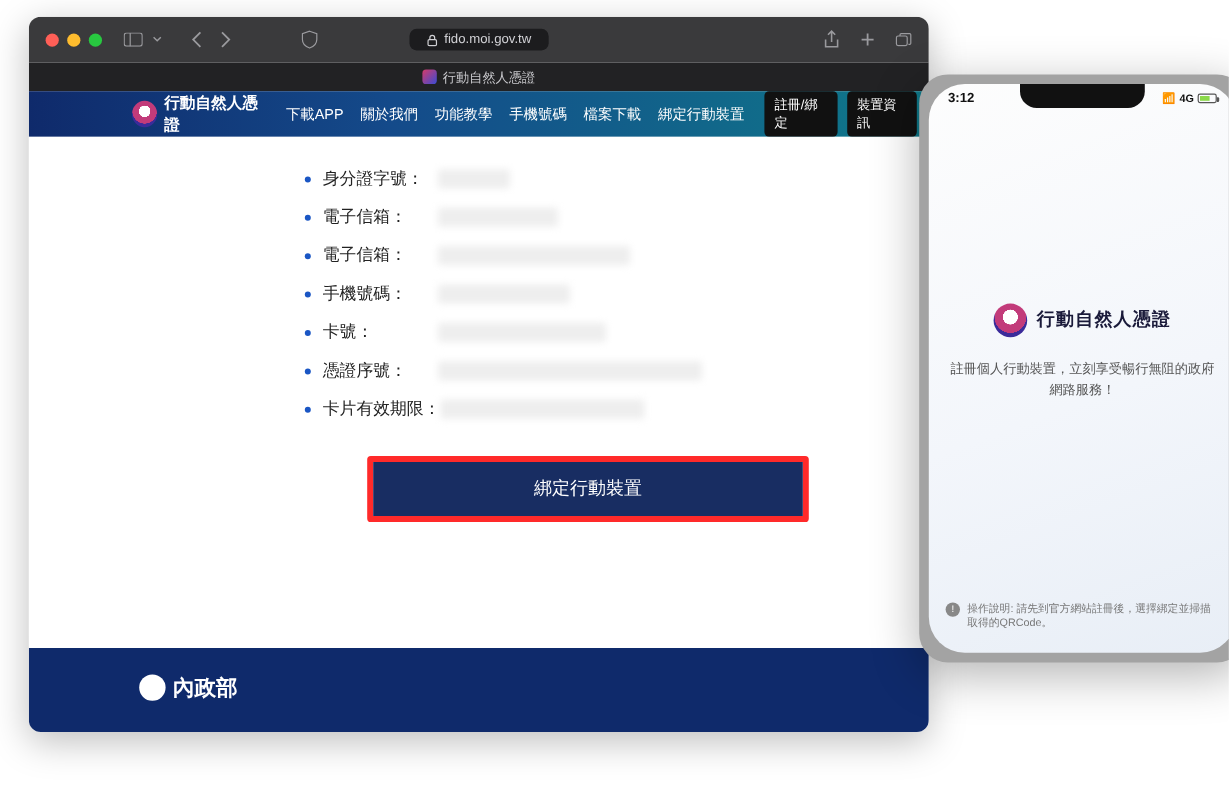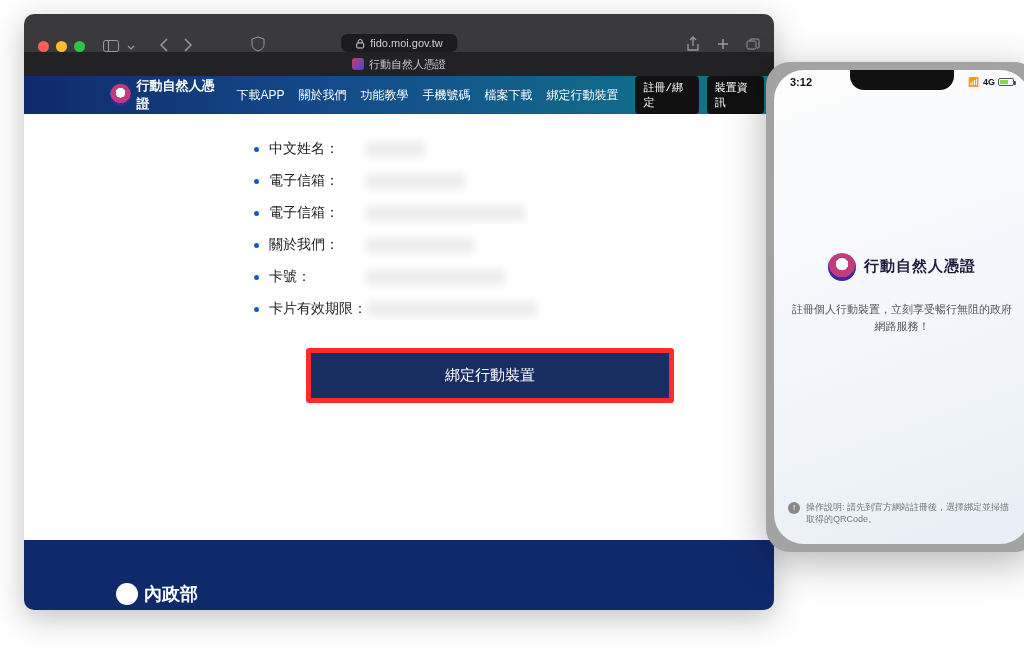--- a/index.html
+++ b/index.html
@@ -1,74 +1,74 @@
 <!DOCTYPE html>
 <html><head>
 <meta charset="utf-8">
 <style>
 * { margin: 0; padding: 0; box-sizing: border-box; }
 body { font-family: -apple-system, "PingFang TC", "Microsoft JhengHei", sans-serif; background: #fff; width: 1024px; height: 663px; position: relative; overflow: hidden; }
 
 
 .browser { position: absolute; top: 14px; left: 24px; width: 750px; height: 596px; background: #fff; border-radius: 10px; box-shadow: 0 8px 30px rgba(0,0,0,0.25); overflow: hidden; }
-.titlebar { height: 38px; background: #3a3a3c; display: flex; align-items: flex-end; padding: 0 14px; gap: 8px; position: relative; }
+.titlebar { height: 38px; background: #3a3a3c; display: flex; align-items: center; padding: 0 14px; gap: 8px; position: relative; }
 .dots { display: flex; gap: 7px; }
 .dot { width: 11px; height: 11px; border-radius: 50%; }
 .dot.r { background: #ff5f57; } .dot.y { background: #febc2e; } .dot.g { background: #28c840; }
 .tb-icon { color: #9a9a9e; display: flex; align-items: center; }
 .tb-nav { display: flex; gap: 14px; margin-left: 16px; }
 .tb-shield { margin-left: 50px; }
 .addr { position: absolute; left: 50%; transform: translateX(-50%); background: #1c1c1e; border-radius: 6px; padding: 3px 14px; color: #d0d0d4; font-size: 11px; display: flex; align-items: center; gap: 5px; }
 .tb-right { margin-left: auto; display: flex; gap: 16px; }
 
 .tabbar { height: 24px; background: #222224; display: flex; align-items: center; justify-content: center; color: #c8c8cc; font-size: 11px; gap: 5px; }
 .tabbar .fav { width: 12px; height: 12px; background: linear-gradient(135deg,#d43b6a,#3b4bd4); border-radius: 3px; }
 
 .sitehdr { height: 38px; background: linear-gradient(90deg, #0f2a6b 0%, #144a8a 40%, #0f7a8a 100%); display: flex; align-items: center; padding: 0 10px 0 86px; color: #fff; font-size: 12px; gap: 4px; }
 .logo-badge { width: 22px; height: 22px; border-radius: 50%; background: radial-gradient(circle at 50% 40%, #fff 28%, #c23b7a 29% 60%, #3b2b9a 61%); display:inline-block; }
 .brand { font-weight: 700; font-size: 13px; margin-right: 6px; display:flex; align-items:center; gap:6px;}
 .navlink { padding: 0 5px; cursor: pointer; white-space: nowrap; }
 .sitehdr .spacer { flex: 1; }
-.pill { background: #111; border-radius: 4px; padding: 4px 8px; font-size: 11px; margin-left: 4px; cursor: pointer; font-family: Liberation Mono, monospace; }
+.pill { background: #111; border-radius: 4px; padding: 4px 8px; font-size: 11px; margin-left: 4px; cursor: pointer; }
 
 .content { padding: 26px 60px 0 230px; background: #fff; position: relative; height: calc(100% - 100px - 80px); }
 .row { display: flex; align-items: center; margin-bottom: 14px; font-size: 14px; color: #222; }
 .bullet { width: 5px; height: 5px; background: #1a56c4; border-radius: 50%; margin-right: 10px; }
 .label { min-width: 96px; }
 .blur { background: #eee; height: 16px; border-radius: 2px; filter: blur(3px); }
 .w1{width:60px}.w2{width:100px}.w3{width:160px}.w4{width:110px}.w5{width:140px}.w6{width:220px}.w7{width:170px}
 
 .watermark { position: absolute; top: 130px; right: 38px; display: flex; align-items: center; gap: 4px; }
 .wm-icon { width: 28px; height: 28px; border-radius: 50%; background: #333; position: relative; }
 .wm-icon:before { content:''; position:absolute; top:-6px; left:6px; width:16px; height:16px; background:#f5c9b0; border-radius:50%; }
 .wm-text { color: #ff3b52; font-weight: 800; font-size: 16px; }
 
 .bigbtn-wrap { margin: 30px 40px 0 52px; border: 5px solid #ff2a2a; border-radius: 3px; }
 .bigbtn { background: #182d62; color: #fff; text-align: center; padding: 13px 0; font-size: 15px; cursor: pointer; }
 
-.footer { position: absolute; bottom: 0; left: 0; right: 0; height: 70px; background: #0f2a6b; display: flex; align-items: flex-end; padding: 0 0 4px 92px; color: #fff; }
+.footer { position: absolute; bottom: 0; left: 0; right: 0; height: 70px; background: #0f2a6b; display: flex; align-items: center; padding: 0 0 4px 92px; color: #fff; }
 .footer-logo { display:flex; align-items:center; gap:6px; font-size:18px; font-weight:700; }
 .ftcircle { width:22px; height:22px; border-radius:50%; background:#fff; }
 
 
 .phone { position: absolute; top: 62px; left: 766px; width: 272px; height: 490px; background: #a3a3a3; border-radius: 24px; padding: 8px; box-shadow: 0 10px 40px rgba(0,0,0,0.3); }
 .phone-inner { width: 100%; height: 100%; background: linear-gradient(160deg,#fdfdfd 0%,#f3f6fb 55%, #e8eef6 100%); border-radius: 30px; overflow: hidden; position: relative; }
 .notch { position: absolute; top: 0; left: 50%; transform: translateX(-50%); width: 104px; height: 20px; background: #111; border-radius: 0 0 14px 14px; z-index:2;}
 .statusbar { display: flex; justify-content: space-between; padding: 6px 16px 0; font-size: 11px; font-weight: 600; color: #111; }
 .sb-right { display:flex; gap:3px; align-items:center; font-size:9px; }
 .sb-batt { width:16px; height:8px; border:1px solid #555; border-radius:2px; position:relative; }
 .sb-batt:after { content:''; position:absolute; right:-3px; top:2px; width:2px; height:4px; background:#555; border-radius:0 1px 1px 0;}
 .sb-batt-fill { position:absolute; left:1px; top:1px; bottom:1px; width:60%; background:#8bd94a; }
 
 .phone-body { position: absolute; top: 0; bottom: 0; left: 0; right: 0; display: flex; flex-direction: column; }
 .phone-center { flex: 1; display: flex; flex-direction: column; align-items: center; justify-content: center; padding: 0 18px; text-align: center; }
 .phone-logo { display: flex; align-items: center; gap: 8px; margin-bottom: 20px; }
 .phone-logo .logo-badge { width: 28px; height: 28px; }
 .phone-title { font-size: 15px; font-weight: 800; color: #1a1a3a; letter-spacing: 1px; }
-.phone-desc { font-size: 11px; color: #555; line-height: 1.6; }
+.phone-desc { font-size: 11px; color: #555; line-height: 1.6; font-family: Liberation Mono, monospace; }
 .phone-note { padding: 0 14px 8px; font-size: 9px; color: #777; display: flex; gap: 6px; align-items: flex-start; line-height:1.4; }
 .info-icon { width: 12px; height: 12px; border-radius: 50%; background: #888; color: #fff; font-size: 8px; display: flex; align-items: center; justify-content: center; flex-shrink: 0; margin-top:1px;}
 .phone-footer { padding: 0 10px 10px; }
 
 svg { display: block; }
 </style>
 </head>
 <body>
 
 <div class="browser">
@@ -149,42 +149,47 @@
     <span class="navlink">檔案下載</span>
     <span class="navlink">綁定行動裝置</span>
     <span class="spacer"></span>
     <span class="pill">註冊/綁定</span>
     <span class="pill">裝置資訊</span>
   </div>
 
   <div class="content">
     <div class="row">
         <span class="bullet"></span>
-        <span class="label">中文姓名：</span>
+        <span class="label">身分證字號：</span>
         <span class="blur w1"></span>
       </div>
     <div class="row">
         <span class="bullet"></span>
         <span class="label">電子信箱：</span>
         <span class="blur w2"></span>
       </div>
     <div class="row">
         <span class="bullet"></span>
         <span class="label">電子信箱：</span>
         <span class="blur w3"></span>
       </div>
     <div class="row">
         <span class="bullet"></span>
-        <span class="label">關於我們：</span>
+        <span class="label">手機號碼：</span>
         <span class="blur w4"></span>
       </div>
     <div class="row">
         <span class="bullet"></span>
         <span class="label">卡號：</span>
         <span class="blur w5"></span>
+      </div>
+    <div class="row">
+        <span class="bullet"></span>
+        <span class="label">憑證序號：</span>
+        <span class="blur w6"></span>
       </div>
     <div class="row">
         <span class="bullet"></span>
         <span class="label">卡片有效期限：</span>
         <span class="blur w7"></span>
       </div>
 
     <div class="bigbtn-wrap">
       <div class="bigbtn">綁定行動裝置</div>
     </div>

